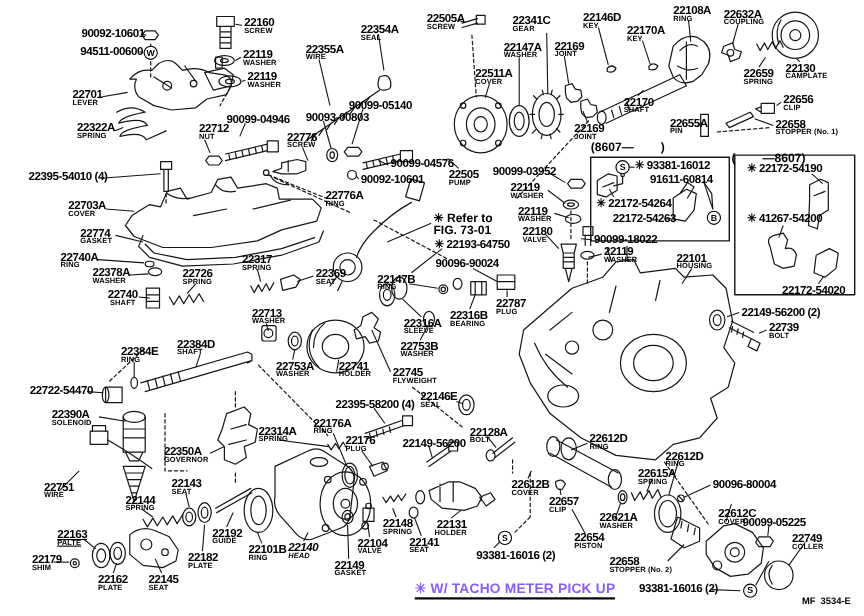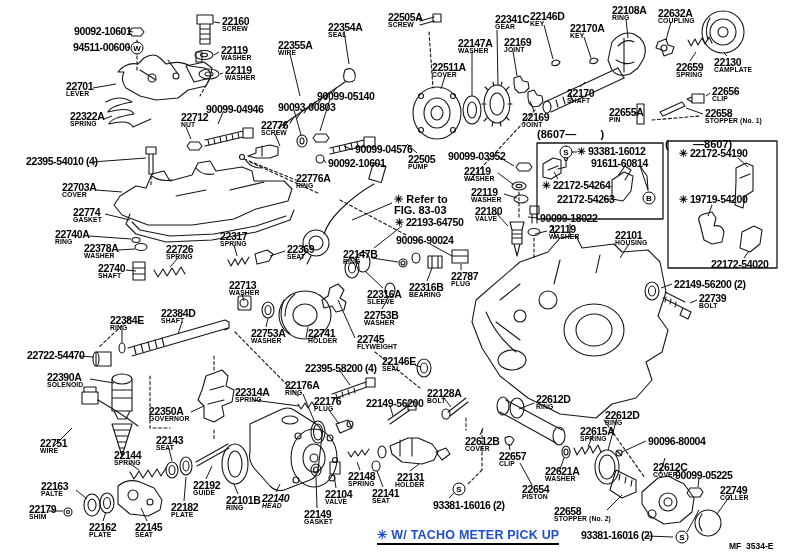--- a/index.html
+++ b/index.html
@@ -4,21 +4,21 @@
 <style>
   html,body{margin:0;padding:0;background:#fff;}
   #stage{position:relative;width:785px;height:560px;background:#fff;overflow:hidden;
          font-family:"Liberation Sans",sans-serif;}
   #art,#leads{position:absolute;left:0;top:0;}
   #labels{position:absolute;left:0;top:0;width:785px;height:560px;}
   .lbl{position:absolute;color:#000;white-space:pre;line-height:1.02;}
   .lbl .num{display:block;font-weight:bold;font-size:10.5px;letter-spacing:-0.4px;}
   .lbl .sub{display:block;font-weight:bold;font-size:6.8px;letter-spacing:0.1px;margin-top:-1px;}
   .lbl.hdr .num{font-size:11px;letter-spacing:0;}
-  .note{position:absolute;left:377px;top:527px;font-weight:bold;font-size:12.5px;color:#1d4ed8;
+  .note{position:absolute;left:377px;top:527px;font-weight:bold;font-size:12.5px;color:#8b5cf6;
         border-bottom:2.2px solid #000;padding-bottom:1px;white-space:pre;letter-spacing:0.2px;}
   .ftr{position:absolute;left:729px;top:541px;font-weight:bold;font-size:8.5px;color:#000;white-space:pre;}
   .circ{position:absolute;width:11px;height:11px;border:1.4px solid #000;border-radius:50%;
         font-size:8px;font-weight:bold;color:#000;display:flex;align-items:center;justify-content:center;
         transform:translate(-50%,-50%);background:#fff;}
 </style>
 </head>
 <body>
 
 <div id="stage">
@@ -426,21 +426,21 @@
       <div class="lbl" style="left: 66px; top: 81px;"><span class="num">22701</span><span class="sub">LEVER</span></div>
       <div class="lbl" style="left: 70px; top: 111px;"><span class="num">22322A</span><span class="sub">SPRING</span></div>
       <div class="lbl" style="left: 222px; top: 16px;"><span class="num">22160</span><span class="sub">SCREW</span></div>
       <div class="lbl" style="left: 221px; top: 45px;"><span class="num">22119</span><span class="sub">WASHER</span></div>
       <div class="lbl" style="left: 225px; top: 65px;"><span class="num">22119</span><span class="sub">WASHER</span></div>
       <div class="lbl" style="left: 206px; top: 104px;"><span class="num">90099-04946</span></div>
       <div class="lbl" style="left: 181px; top: 112px;"><span class="num">22712</span><span class="sub">NUT</span></div>
       <div class="lbl" style="left: 328px; top: 22px;"><span class="num">22354A</span><span class="sub">SEAL</span></div>
       <div class="lbl" style="left: 278px; top: 40px;"><span class="num">22355A</span><span class="sub">WIRE</span></div>
       <div class="lbl" style="left: 388px; top: 12px;"><span class="num">22505A</span><span class="sub">SCREW</span></div>
-      <div class="lbl" style="left: 495px; top: 14px;"><span class="num">22341C</span><span class="sub">GEAR</span></div>
+      <div class="lbl" style="left: 466px; top: 14px;"><span class="num">22341C</span><span class="sub">GEAR</span></div>
       <div class="lbl" style="left: 458px; top: 38px;"><span class="num">22147A</span><span class="sub">WASHER</span></div>
       <div class="lbl" style="left: 504px; top: 37px;"><span class="num">22169</span><span class="sub">JOINT</span></div>
       <div class="lbl" style="left: 432px; top: 62px;"><span class="num">22511A</span><span class="sub">COVER</span></div>
       <div class="lbl" style="left: 317px; top: 91px;"><span class="num">90099-05140</span></div>
       <div class="lbl" style="left: 278px; top: 102px;"><span class="num">90093-00803</span></div>
       <div class="lbl" style="left: 261px; top: 120px;"><span class="num">22776</span><span class="sub">SCREW</span></div>
       <div class="lbl" style="left: 530px; top: 11px;"><span class="num">22146D</span><span class="sub">KEY</span></div>
       <div class="lbl" style="left: 570px; top: 23px;"><span class="num">22170A</span><span class="sub">KEY</span></div>
       <div class="lbl" style="left: 612px; top: 5px;"><span class="num">22108A</span><span class="sub">RING</span></div>
       <div class="lbl" style="left: 658px; top: 8px;"><span class="num">22632A</span><span class="sub">COUPLING</span></div>
@@ -451,43 +451,43 @@
       <div class="lbl" style="left: 609px; top: 107px;"><span class="num">22655A</span><span class="sub">PIN</span></div>
       <div class="lbl" style="left: 712px; top: 86px;"><span class="num">22656</span><span class="sub">CLIP</span></div>
       <div class="lbl" style="left: 705px; top: 108px;"><span class="num">22658</span><span class="sub">STOPPER (No. 1)</span></div>
       <div class="lbl hdr" style="left: 537px; top: 129px;"><span class="num">(8607—        )</span></div>
       <div class="lbl hdr" style="left: 665px; top: 139px;"><span class="num">(        —8607)</span></div>
       <div class="lbl" style="left: 26px; top: 156px;"><span class="num">22395-54010 (4)</span></div>
       <div class="lbl" style="left: 62px; top: 182px;"><span class="num">22703A</span><span class="sub">COVER</span></div>
       <div class="lbl" style="left: 73px; top: 207px;"><span class="num">22774</span><span class="sub">GASKET</span></div>
       <div class="lbl" style="left: 55px; top: 229px;"><span class="num">22740A</span><span class="sub">RING</span></div>
       <div class="lbl" style="left: 84px; top: 243px;"><span class="num">22378A</span><span class="sub">WASHER</span></div>
-      <div class="lbl" style="left: 98px; top: 263px;"><span class="num">22740</span><span class="sub">SHAFT</span></div>
+      <div class="lbl" style="left: 98px; top: 263px; text-align: center;"><span class="num">22740</span><span class="sub">SHAFT</span></div>
       <div class="lbl" style="left: 166px; top: 244px;"><span class="num">22726</span><span class="sub">SPRING</span></div>
       <div class="lbl" style="left: 220px; top: 231px;"><span class="num">22317</span><span class="sub">SPRING</span></div>
       <div class="lbl" style="left: 355px; top: 144px;"><span class="num">90099-04576</span></div>
       <div class="lbl" style="left: 328px; top: 158px;"><span class="num">90092-10601</span></div>
       <div class="lbl" style="left: 296px; top: 173px;"><span class="num">22776A</span><span class="sub">RING</span></div>
       <div class="lbl" style="left: 408px; top: 154px;"><span class="num">22505</span><span class="sub">PUMP</span></div>
       <div class="lbl" style="left: 448px; top: 151px;"><span class="num">90099-03952</span></div>
       <div class="lbl" style="left: 464px; top: 166px;"><span class="num">22119</span><span class="sub">WASHER</span></div>
       <div class="lbl" style="left: 471px; top: 187px;"><span class="num">22119</span><span class="sub">WASHER</span></div>
       <div class="lbl" style="left: 475px; top: 206px;"><span class="num">22180</span><span class="sub">VALVE</span></div>
-      <div class="lbl hdr" style="left: 394px; top: 194px;"><span class="num">✳ Refer to</span><span class="num">FIG. 83-03</span></div>
+      <div class="lbl hdr" style="left: 394px; top: 194px;"><span class="num">✳ Refer to</span><span class="num">FIG. 73-01</span></div>
       <div class="lbl" style="left: 395px; top: 217px;"><span class="num">✳ 22193-64750</span></div>
       <div class="lbl" style="left: 396px; top: 235px;"><span class="num">90096-90024</span></div>
       <div class="lbl" style="left: 287px; top: 244px;"><span class="num">22369</span><span class="sub">SEAT</span></div>
       <div class="lbl" style="left: 343px; top: 249px;"><span class="num">22147B</span><span class="sub">RING</span></div>
       <div class="lbl" style="left: 451px; top: 271px;"><span class="num">22787</span><span class="sub">PLUG</span></div>
       <div class="lbl" style="left: 577px; top: 146px;"><span class="num">✳ 93381-16012</span></div>
       <div class="lbl" style="left: 591px; top: 158px;"><span class="num">91611-60814</span></div>
       <div class="lbl" style="left: 542px; top: 180px;"><span class="num">✳ 22172-54264</span></div>
       <div class="lbl" style="left: 557px; top: 194px;"><span class="num">22172-54263</span></div>
       <div class="lbl" style="left: 679px; top: 148px;"><span class="num">✳ 22172-54190</span></div>
-      <div class="lbl" style="left: 679px; top: 194px;"><span class="num">✳ 19719-54200</span></div>
+      <div class="lbl" style="left: 679px; top: 194px;"><span class="num">✳ 41267-54200</span></div>
       <div class="lbl" style="left: 711px; top: 259px;"><span class="num">22172-54020</span></div>
       <div class="lbl" style="left: 540px; top: 213px;"><span class="num">90099-18022</span></div>
       <div class="lbl" style="left: 549px; top: 224px;"><span class="num">22119</span><span class="sub">WASHER</span></div>
       <div class="lbl" style="left: 615px; top: 230px;"><span class="num">22101</span><span class="sub">HOUSING</span></div>
       <div class="lbl" style="left: 674px; top: 279px;"><span class="num">22149-56200 (2)</span></div>
       <div class="lbl" style="left: 699px; top: 293px;"><span class="num">22739</span><span class="sub">BOLT</span></div>
       <div class="lbl" style="left: 229px; top: 280px;"><span class="num">22713</span><span class="sub">WASHER</span></div>
       <div class="lbl" style="left: 161px; top: 308px;"><span class="num">22384D</span><span class="sub">SHAFT</span></div>
       <div class="lbl" style="left: 110px; top: 315px;"><span class="num">22384E</span><span class="sub">RING</span></div>
       <div class="lbl" style="left: 27px; top: 350px;"><span class="num">22722-54470</span></div>
@@ -516,21 +516,21 @@
       <div class="lbl" style="left: 675px; top: 470px;"><span class="num">90099-05225</span></div>
       <div class="lbl" style="left: 720px; top: 485px;"><span class="num">22749</span><span class="sub">COLLER</span></div>
       <div class="lbl" style="left: 545px; top: 466px;"><span class="num">22621A</span><span class="sub">WASHER</span></div>
       <div class="lbl" style="left: 522px; top: 484px;"><span class="num">22654</span><span class="sub">PISTON</span></div>
       <div class="lbl" style="left: 554px; top: 506px;"><span class="num">22658</span><span class="sub">STOPPER (No. 2)</span></div>
       <div class="lbl" style="left: 433px; top: 500px;"><span class="num">93381-16016 (2)</span></div>
       <div class="lbl" style="left: 581px; top: 530px;"><span class="num">93381-16016 (2)</span></div>
       <div class="lbl" style="left: 40px; top: 438px;"><span class="num">22751</span><span class="sub">WIRE</span></div>
       <div class="lbl" style="left: 114px; top: 450px;"><span class="num">22144</span><span class="sub">SPRING</span></div>
       <div class="lbl" style="left: 156px; top: 435px;"><span class="num">22143</span><span class="sub">SEAT</span></div>
-      <div class="lbl" style="left: 41px; top: 481px;"><span class="num">22163</span><span class="sub">PALTE</span></div>
+      <div class="lbl" style="left: 52px; top: 481px; text-decoration: underline;"><span class="num">22163</span><span class="sub">PALTE</span></div>
       <div class="lbl" style="left: 29px; top: 504px;"><span class="num">22179</span><span class="sub">SHIM</span></div>
       <div class="lbl" style="left: 89px; top: 522px;"><span class="num">22162</span><span class="sub">PLATE</span></div>
       <div class="lbl" style="left: 135px; top: 522px;"><span class="num">22145</span><span class="sub">SEAT</span></div>
       <div class="lbl" style="left: 171px; top: 502px;"><span class="num">22182</span><span class="sub">PLATE</span></div>
       <div class="lbl" style="left: 193px; top: 480px;"><span class="num">22192</span><span class="sub">GUIDE</span></div>
       <div class="lbl" style="left: 226px; top: 495px;"><span class="num">22101B</span><span class="sub">RING</span></div>
       <div class="lbl" style="left: 262px; top: 493px; font-style: italic;"><span class="num">22140</span><span class="sub">HEAD</span></div>
       <div class="lbl" style="left: 304px; top: 509px;"><span class="num">22149</span><span class="sub">GASKET</span></div>
       <div class="lbl" style="left: 325px; top: 489px;"><span class="num">22104</span><span class="sub">VALVE</span></div>
       <div class="lbl" style="left: 348px; top: 471px;"><span class="num">22148</span><span class="sub">SPRING</span></div>

